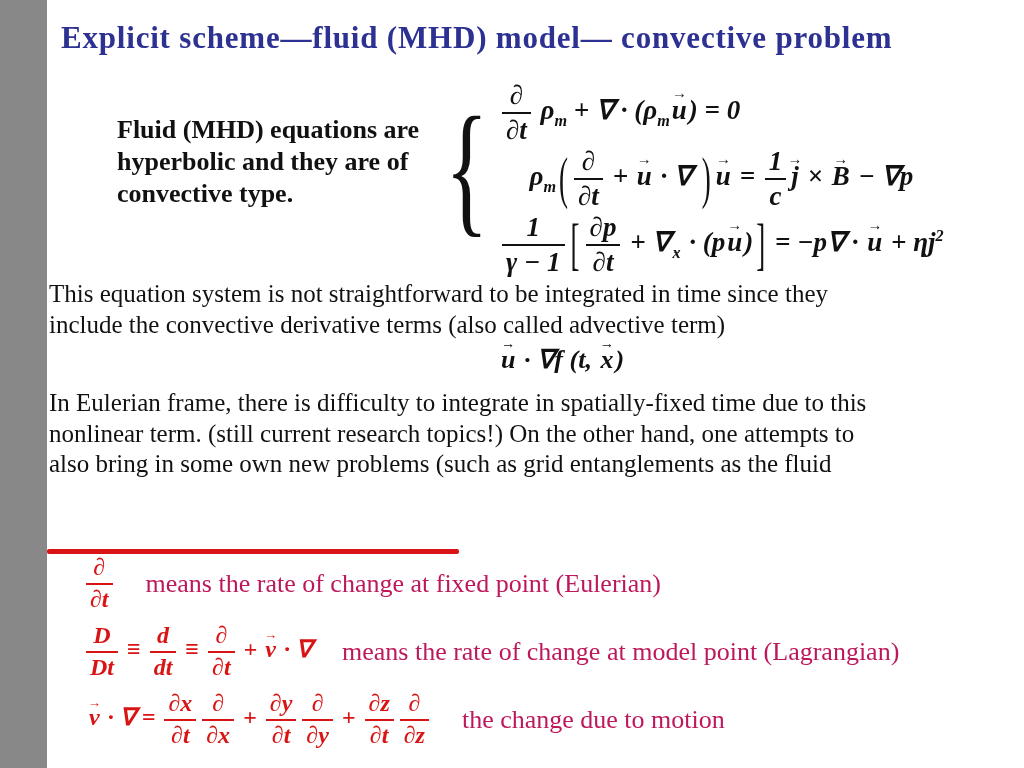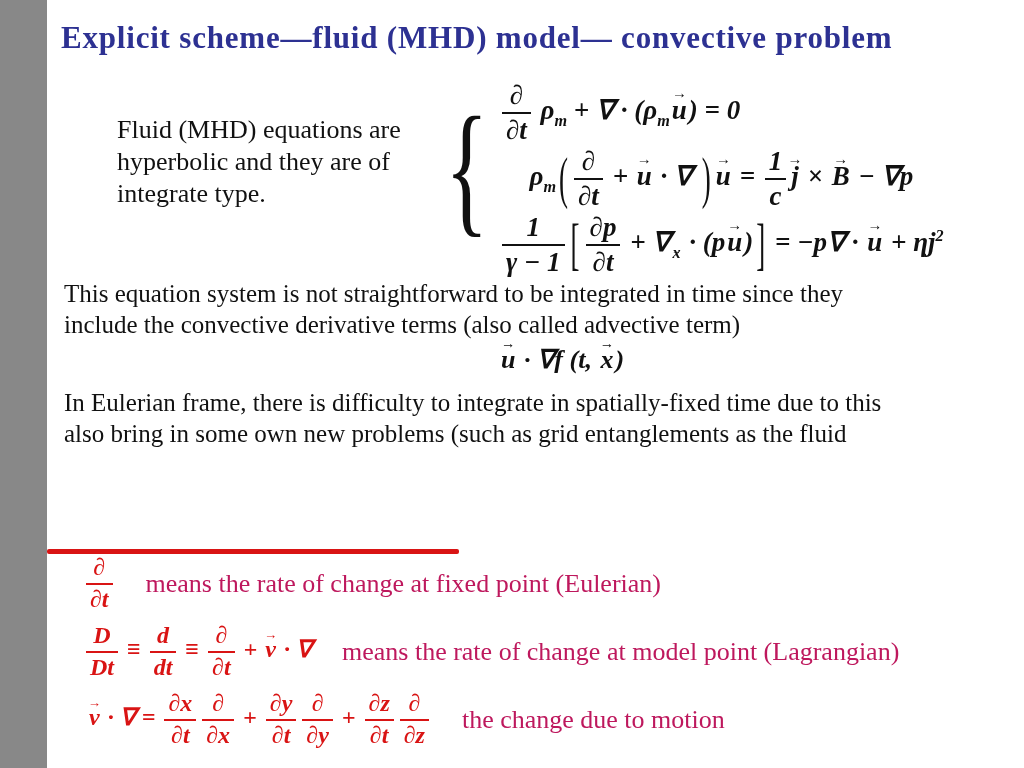--- a/index.html
+++ b/index.html
@@ -7,34 +7,35 @@
     position:relative;width:1024px;height:768px;background:#ffffff;
     font-family:"Liberation Serif",serif;color:#111111;overflow:hidden;margin-left:47px;
   }
   .title{
     position:absolute;left:14px;top:20px;font-size:31px;font-weight:bold;
     color:#2d3192;letter-spacing:0.8px;white-space:nowrap;
   }
   .intro{
     position:absolute;left:70px;top:114px;font-size:26px;line-height:32px;
     color:#111111;
+    font-weight:bold;
   }
   .intro .line{display:block;}
   .sys-brace{
     position:absolute;left:398px;top:84px;font-size:146px;line-height:168px;
     transform:scaleX(0.62);transform-origin:left center;color:#111;
     font-weight:400;
   }
   .system{position:absolute;left:452px;top:80px;}
   .sysrow{display:flex;align-items:center;}
   .sysrow.r1{min-height:58px;}
   .sysrow.r2{min-height:64px;justify-content:center;}
   .sysrow.r3{min-height:64px;}
   .para{
-    position:absolute;left:17px;font-size:25px;line-height:30.5px;color:#111;
+    position:absolute;left:2px;font-size:25px;line-height:30.5px;color:#111;
   }
   .para .line{display:block;white-space:nowrap;}
   .p1{top:279px;}
   .p2{top:388px;font-family:Liberation Serif, serif;}
   .advective{position:absolute;left:452px;top:344px;font-size:26px;}
   .red-rule{
     position:absolute;left:0;top:549px;width:412px;height:5px;background:#d91414;
     border-radius:2px;
   }
   .annrow{position:absolute;display:flex;align-items:center;}
@@ -69,21 +70,21 @@
 </head>
 <body>
 
 <div class="slide">
 
   <div class="title">Explicit scheme—fluid (MHD) model— convective problem</div>
 
   <div class="intro">
     <span class="line">Fluid (MHD) equations are</span>
     <span class="line">hyperbolic and they are of</span>
-    <span class="line">integrate type.</span>
+    <span class="line">convective type.</span>
   </div>
 
   <div class="sys-brace">{</div>
 
   <div class="system">
     <div class="sysrow r1">
       <span class="math eqsize"><span class="frac"><span class="num"><span>∂</span></span><span class="den"><span>∂t</span></span></span><span> ρ</span><sub>m</sub><span> + ∇ · (</span><span>ρ</span><sub>m</sub><span class="vec"><span class="arr">→</span><span>u</span></span><span>) = 0</span></span>
     </div>
     <div class="sysrow r2">
       <span class="math eqsize"><span>ρ</span><sub>m</sub><span class="bigd">(</span><span class="frac"><span class="num"><span>∂</span></span><span class="den"><span>∂t</span></span></span><span> + </span><span class="vec"><span class="arr">→</span><span>u</span></span><span> · ∇ </span><span class="bigd">)</span><span class="vec"><span class="arr">→</span><span>u</span></span><span> = </span><span class="frac"><span class="num"><span>1</span></span><span class="den"><span>c</span></span></span><span class="vec"><span class="arr">→</span><span>j</span></span><span> × </span><span class="vec"><span class="arr">→</span><span>B</span></span><span> − ∇p</span></span>
@@ -97,20 +98,21 @@
     <span class="line">This equation system is not straightforward to be integrated in time since they</span>
     <span class="line">include the convective derivative terms (also called advective term)</span>
   </div>
 
   <div class="advective">
     <span class="math"><span class="vec"><span class="arr">→</span><span>u</span></span><span> · ∇f (t, </span><span class="vec"><span class="arr">→</span><span>x</span></span><span>)</span></span>
   </div>
 
   <div class="para p2">
     <span class="line">In Eulerian frame, there is difficulty to integrate in spatially-fixed time due to this</span>
+    <span class="line">nonlinear term. (still current research topics!) On the other hand, one attempts to</span>
     <span class="line">also bring in some own new problems (such as grid entanglements as the fluid</span>
   </div>
 
   <div class="red-rule"></div>
 
   <div class="annrow rowA">
     <span class="math redmath"><span class="frac"><span class="num"><span>∂</span></span><span class="den"><span>∂t</span></span></span></span>
     <span class="bluelabel">means the rate of change at fixed point (Eulerian)</span>
   </div>
 

